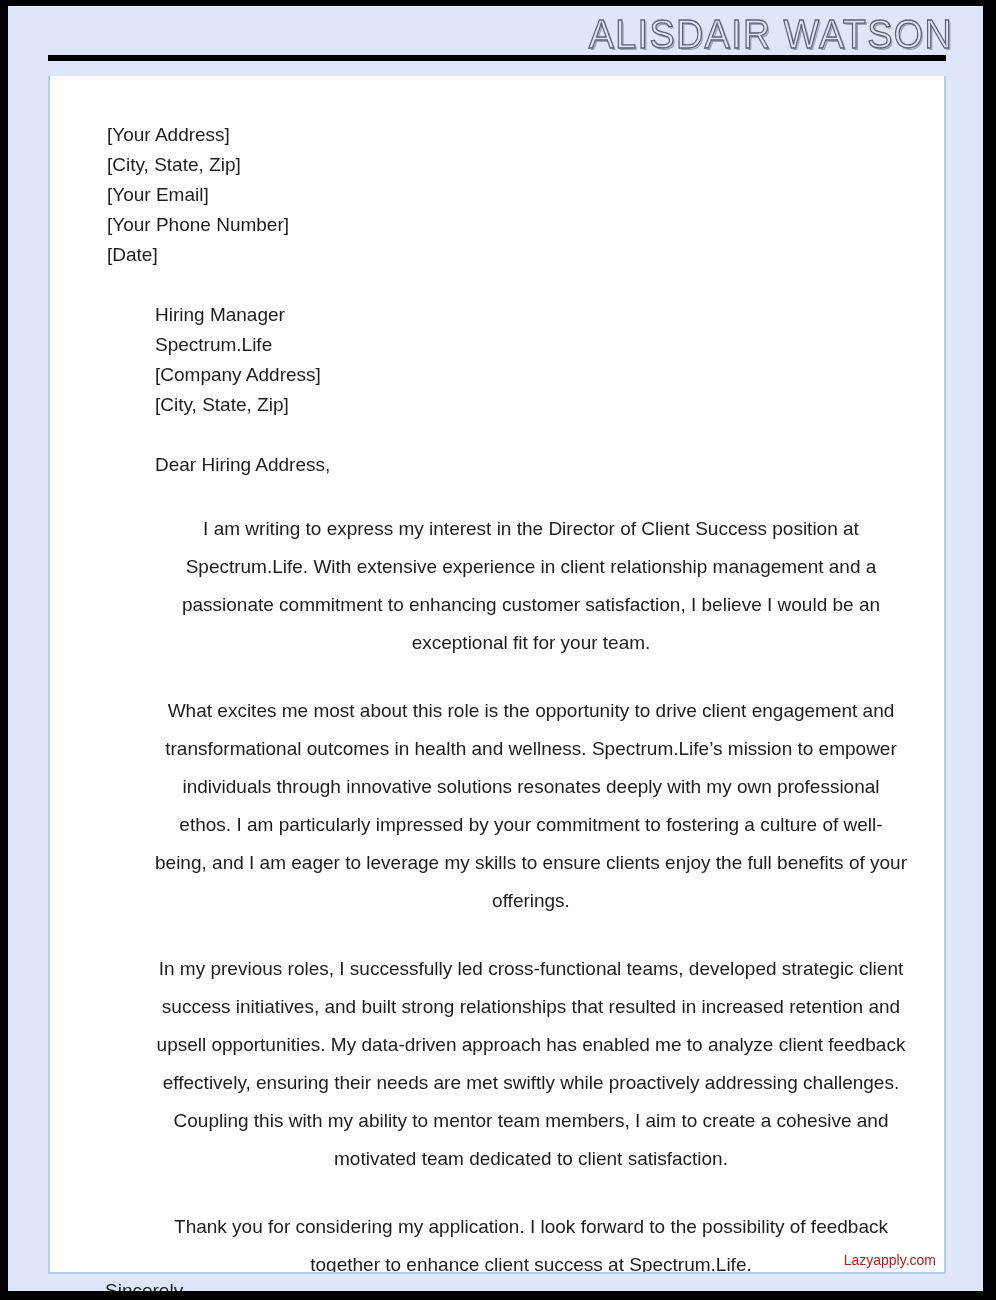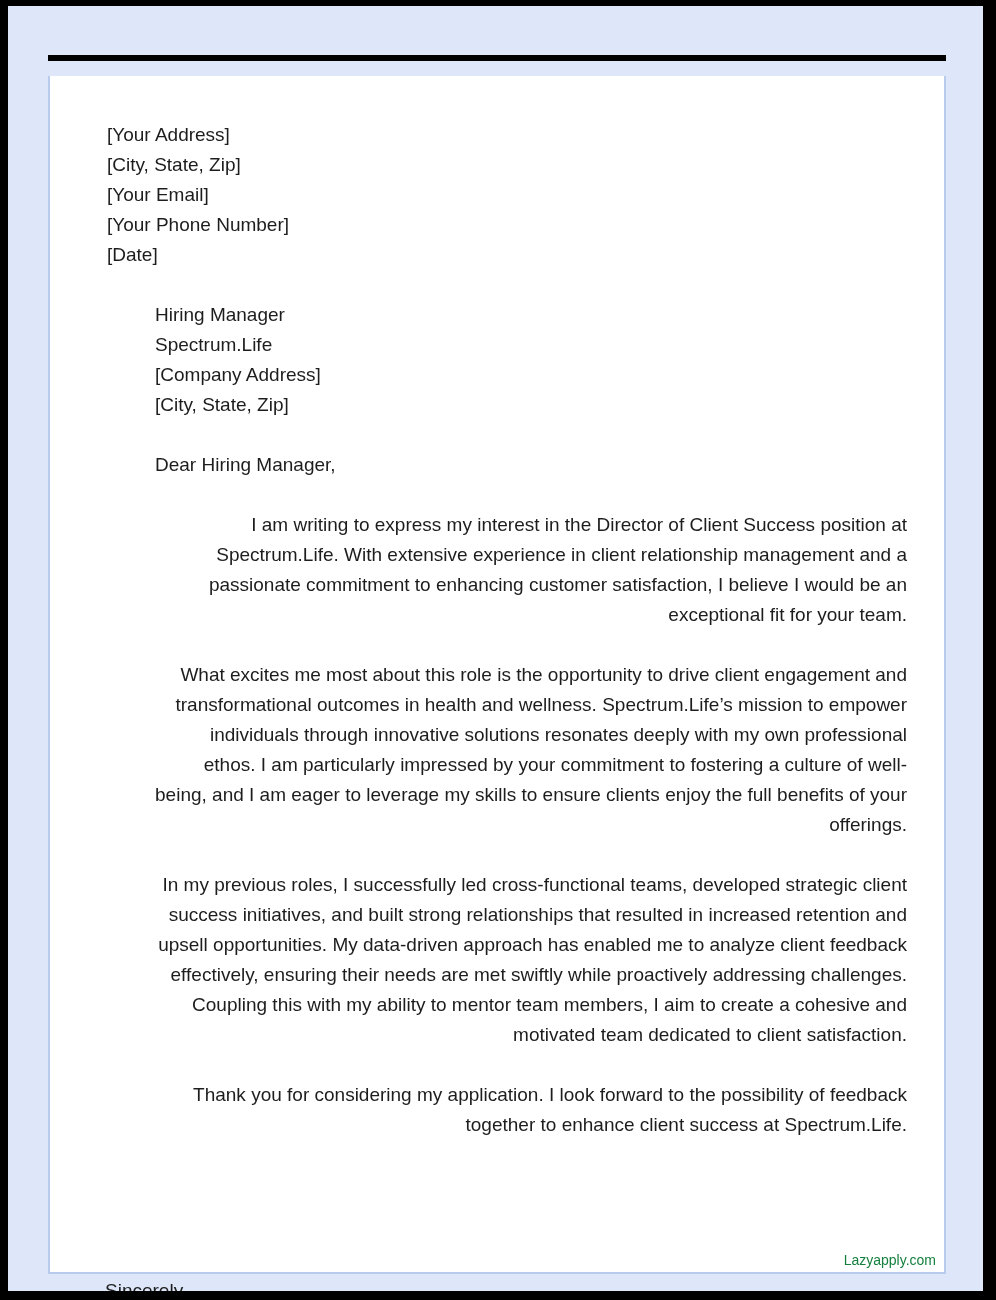--- a/index.html
+++ b/index.html
@@ -101,73 +101,76 @@
     font-size: 19px;
     line-height: 30px;
     color: #1d1d1d;
     white-space: pre-line;
   }
   .block + .block { margin-top: 30px; margin-left: 48px; }
 
   .para {
     font-family: "Liberation Sans", sans-serif;
     font-size: 19px;
-    line-height: 30px;
+    line-height: 38px;
     color: #1d1d1d;
-    text-align: right;
+    text-align: center;
   }
 
   
   #watermark {
     position: absolute;
     right: 8px;
     bottom: 4px;
     font-family: "Liberation Sans", sans-serif;
     font-size: 14px;
     line-height: 16px;
-    color: #15803d;
+    color: #b91c1c;
   }
 
   
   #page-break-text {
     position: absolute;
     left: 97px;
     top: 1270px;
     font-family: "Liberation Sans", sans-serif;
     font-size: 19px;
     line-height: 30px;
     color: #1d1d1d;
   }
 </style>
 </head>
 <body>
 
 <div id="frame">
 
   <div id="canvas">
 
+    <div id="header">
+      <div id="doc-title">ALISDAIR WATSON</div>
+    </div>
 
     <div id="header-rule"></div>
 
     <div id="page">
 
       <div id="letter">
 
         <div class="block">[Your Address]
 [City, State, Zip]
 [Your Email]
 [Your Phone Number]
 [Date]</div>
 
         <div class="block">Hiring Manager
 Spectrum.Life
 [Company Address]
 [City, State, Zip]</div>
 
-        <div class="block">Dear Hiring Manager,</div>
+        <div class="block">Dear Hiring Address,</div>
 
         <div class="block para">I am writing to express my interest in the Director of Client Success position at Spectrum.Life. With extensive experience in client relationship management and a passionate commitment to enhancing customer satisfaction, I believe I would be an exceptional fit for your team.</div>
 
         <div class="block para">What excites me most about this role is the opportunity to drive client engagement and transformational outcomes in health and wellness. Spectrum.Life’s mission to empower individuals through innovative solutions resonates deeply with my own professional ethos. I am particularly impressed by your commitment to fostering a culture of well-being, and I am eager to leverage my skills to ensure clients enjoy the full benefits of your offerings.</div>
 
         <div class="block para">In my previous roles, I successfully led cross-functional teams, developed strategic client success initiatives, and built strong relationships that resulted in increased retention and upsell opportunities. My data-driven approach has enabled me to analyze client feedback effectively, ensuring their needs are met swiftly while proactively addressing challenges. Coupling this with my ability to mentor team members, I aim to create a cohesive and motivated team dedicated to client satisfaction.</div>
 
 
         <div class="block para">Thank you for considering my application. I look forward to the possibility of feedback together to enhance client success at Spectrum.Life.</div>
 

